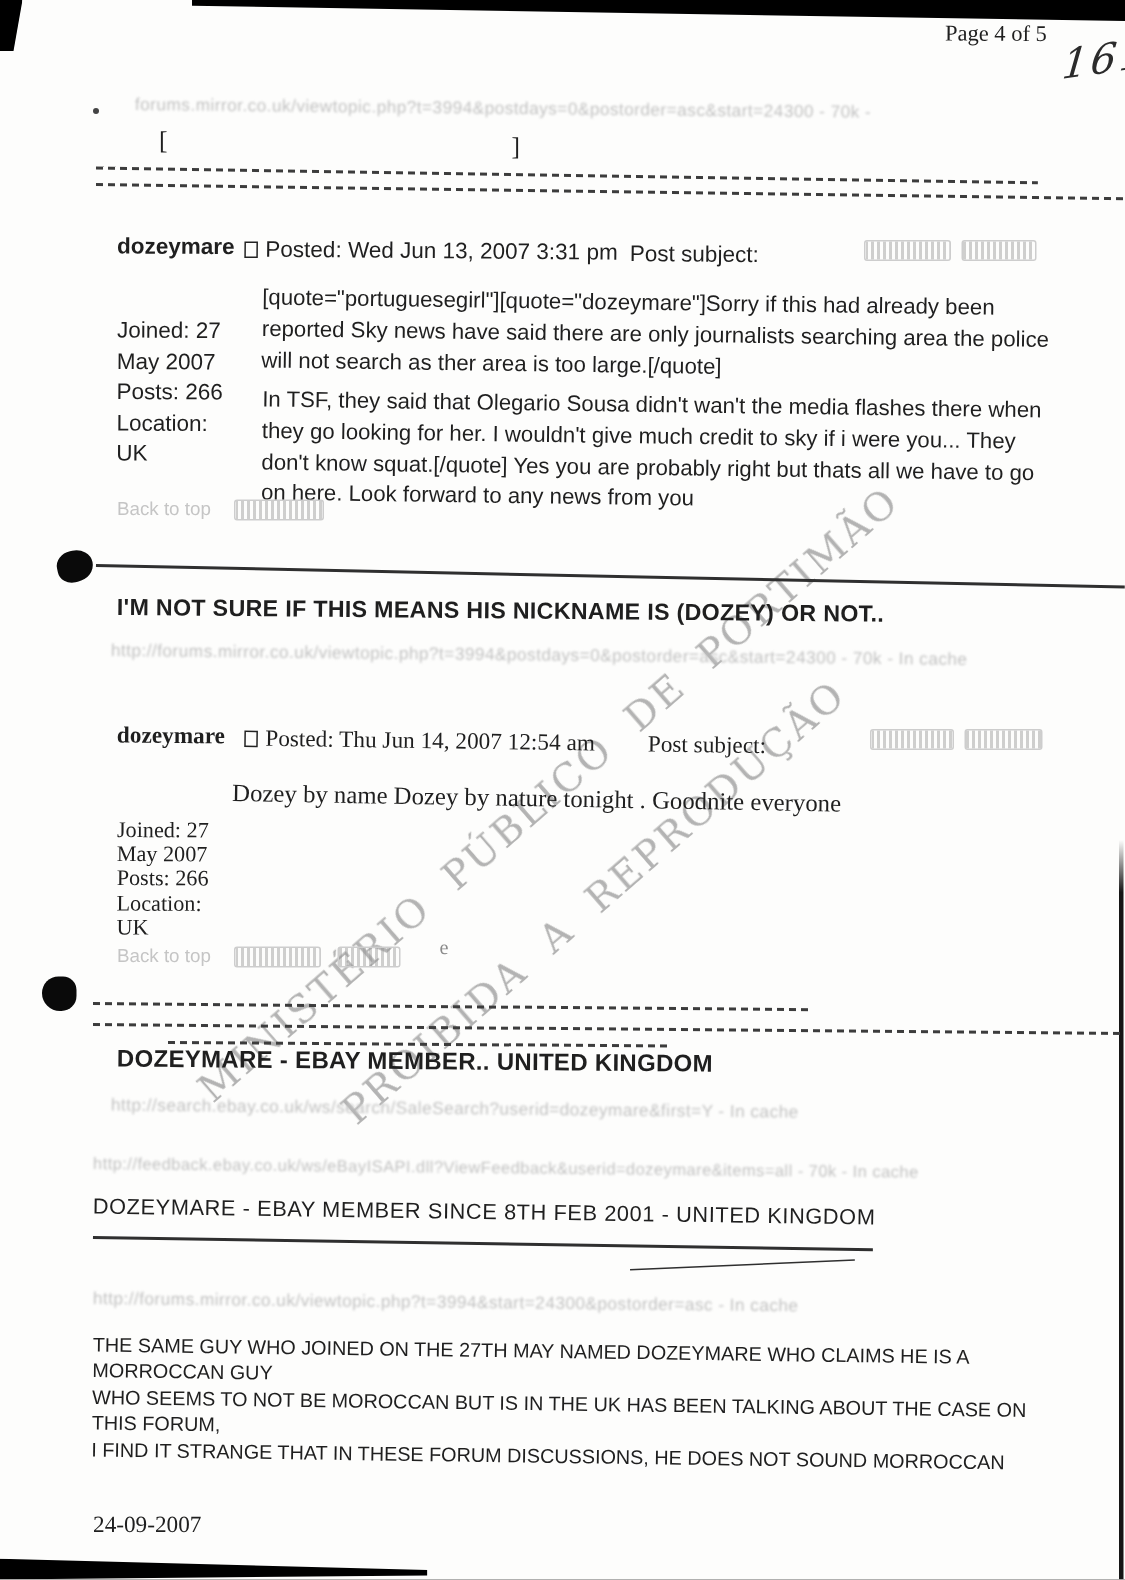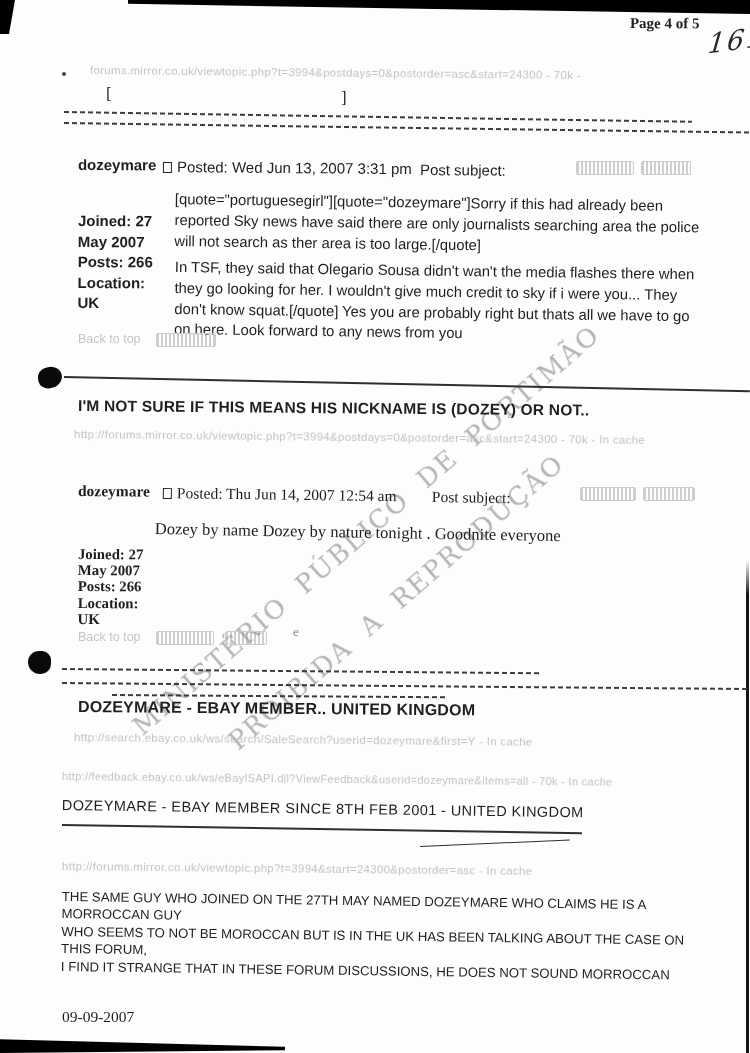--- a/index.html
+++ b/index.html
@@ -1,19 +1,19 @@
 <!DOCTYPE html>
 <html><head>
 <meta charset="utf-8">
 <style>
   html,body{margin:0;padding:0;background:#777;}
   .page{position:relative;width:750px;height:1053px;margin:0 auto;background:#fdfdfc;overflow:hidden;
         font-family:"Liberation Sans",sans-serif;color:#1f1f1f;}
   .abs{position:absolute;}
-  .tilt3{transform:rotate(.3deg);transform-origin:0 0;font-weight:bold;}
+  .tilt3{transform:rotate(.3deg);transform-origin:0 0;}
   .tilt5{transform:rotate(.5deg);transform-origin:0 0;}
   .tilt8{transform:rotate(.8deg);transform-origin:0 0;}
   .tilt10{transform:rotate(1deg);transform-origin:0 0;}
   .serif{font-family:"Liberation Serif",serif;}
   .furl{position:absolute;font-size:11.5px;color:#c2c2c2;filter:blur(.6px);white-space:nowrap;
         letter-spacing:.3px;transform:rotate(.6deg);transform-origin:0 0;overflow:hidden;}
   .dashes{position:absolute;height:2px;background:repeating-linear-gradient(90deg,#3c3c3c 0 5px,transparent 5px 8px);
         transform-origin:0 0;}
   .hline{position:absolute;height:1.6px;background:#2f2f2f;transform-origin:0 0;}
   .fbtn{display:inline-block;height:12px;min-width:48px;border:1px solid #cdcdcd;border-radius:2px;
@@ -140,16 +140,16 @@
     <div class="furl" style="left:62px;top:860px;width:500px;">http://forums.mirror.co.uk/viewtopic.php?t=3994&amp;start=24300&amp;postorder=asc - In cache</div>
 
     <div class="abs cap tilt8" style="left:62px;top:888px;">
       <div>THE SAME GUY WHO JOINED ON THE 27TH MAY NAMED DOZEYMARE WHO CLAIMS HE IS A</div>
       <div>MORROCCAN GUY</div>
       <div>WHO SEEMS TO NOT BE MOROCCAN BUT IS IN THE UK HAS BEEN TALKING ABOUT THE CASE ON</div>
       <div>THIS FORUM,</div>
       <div>I FIND IT STRANGE THAT IN THESE FORUM DISCUSSIONS, HE DOES NOT SOUND MORROCCAN</div>
     </div>
 
-    <div class="abs serif" style="left:62px;top:1008px;font-size:15.5px;">09-09-2007</div>
+    <div class="abs serif" style="left:62px;top:1008px;font-size:15.5px;">24-09-2007</div>
 
   </div>
 </div>
 
 </body></html>

